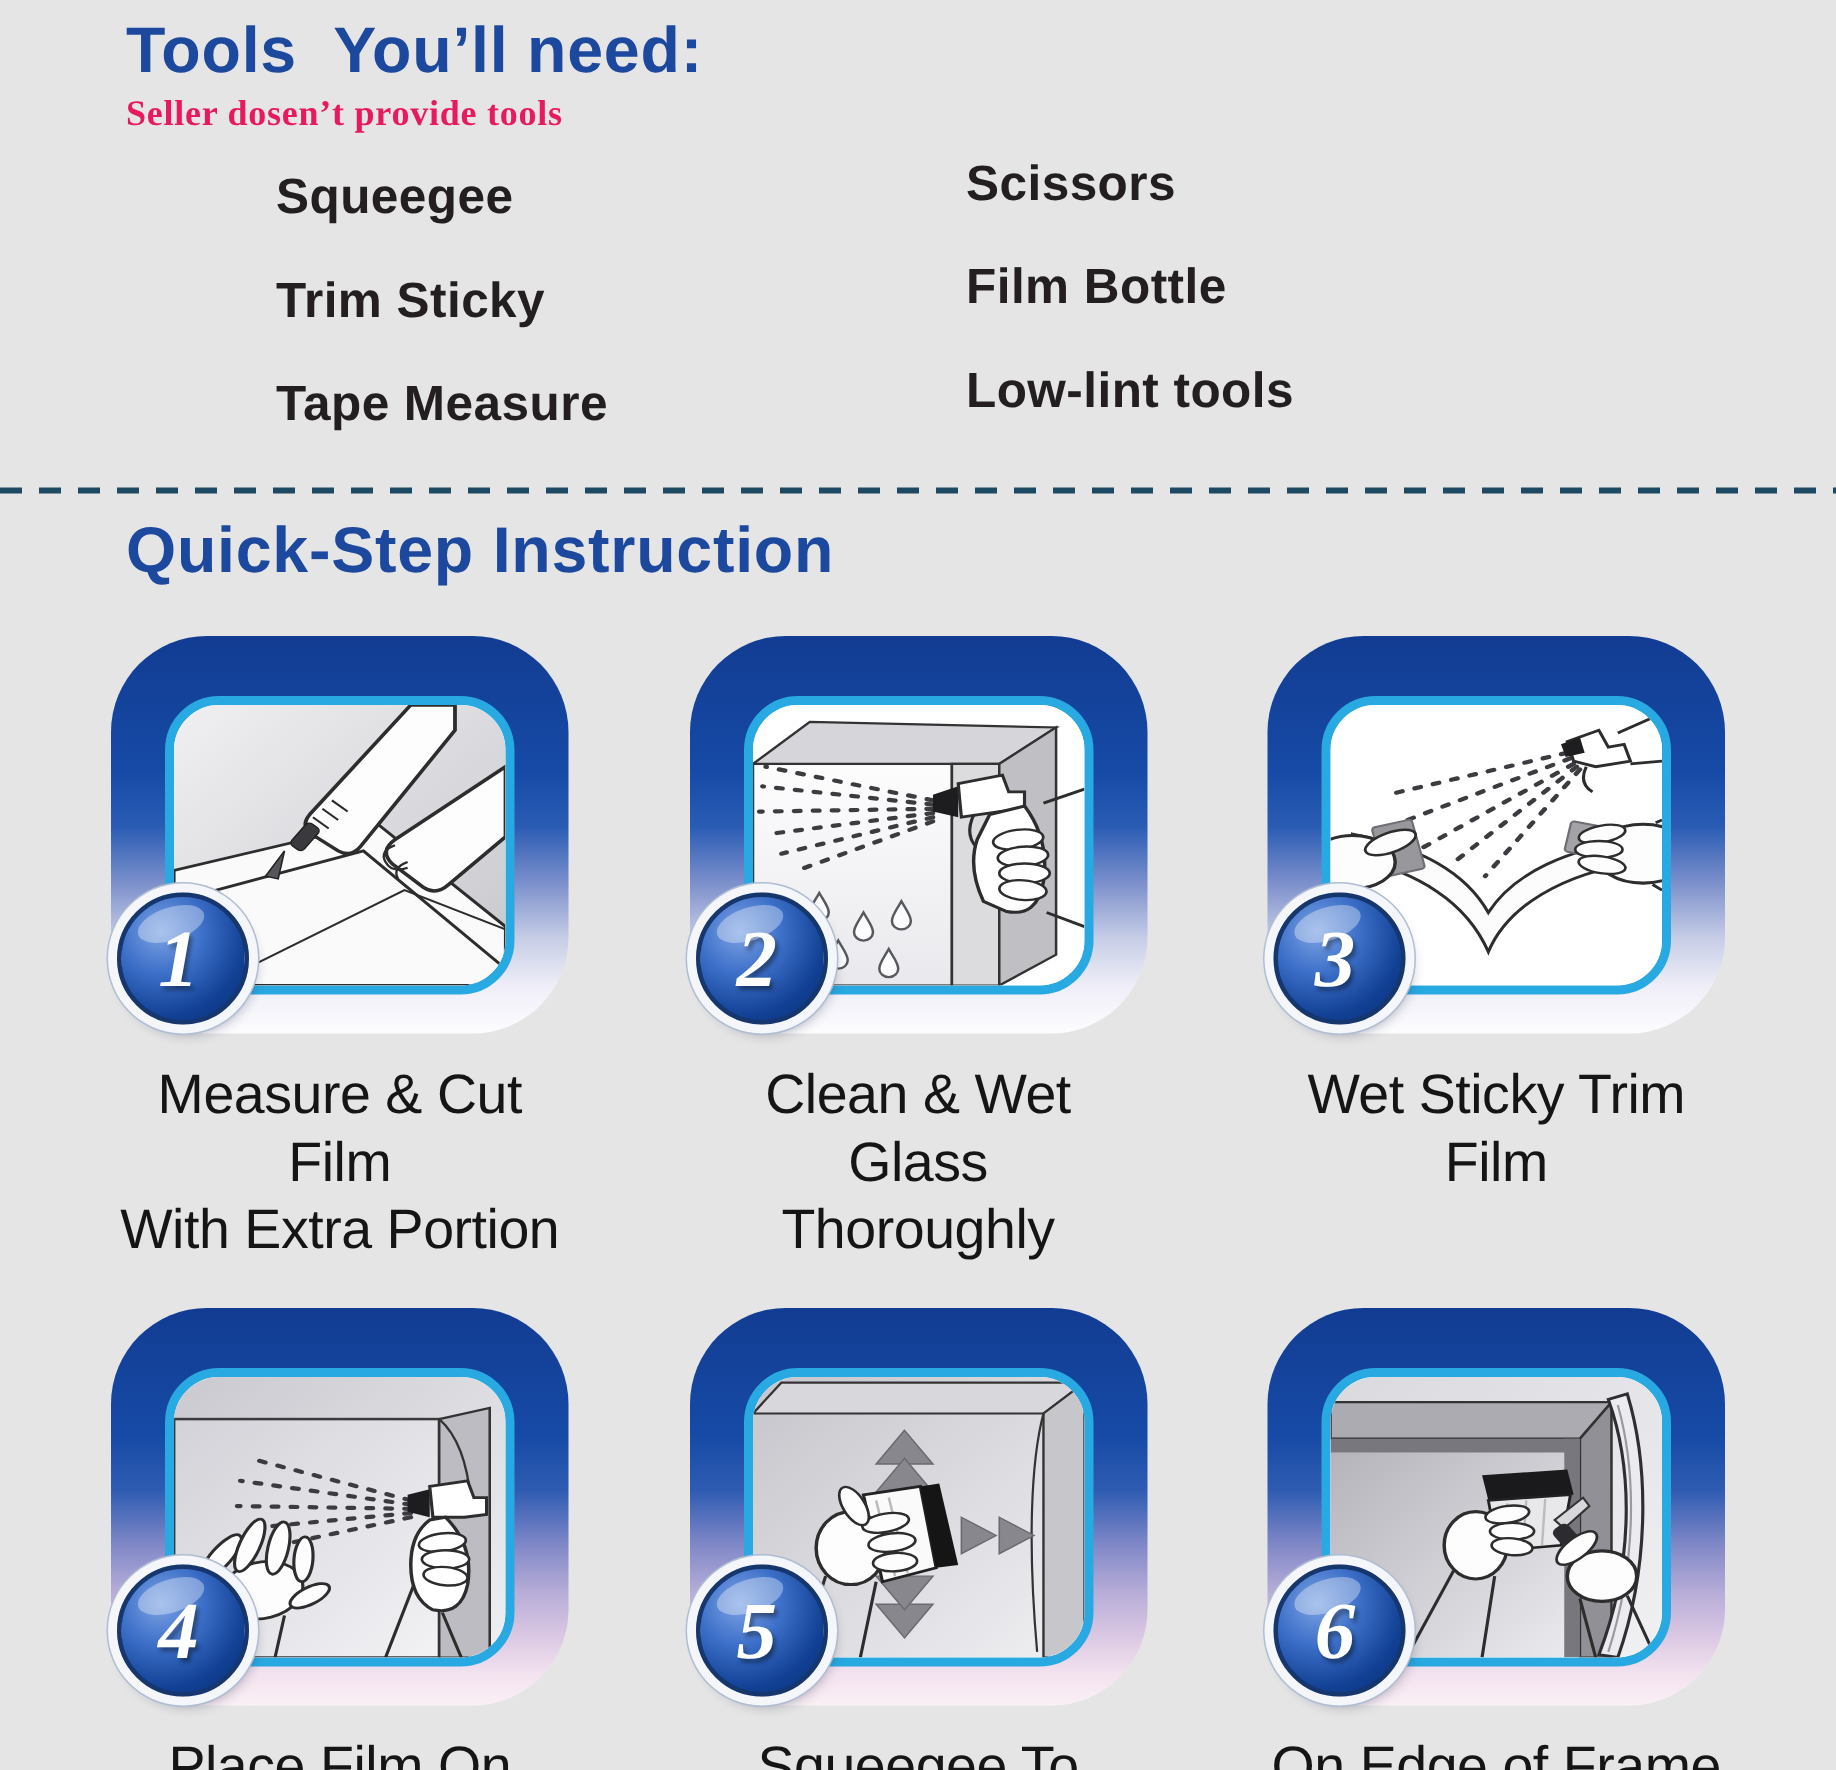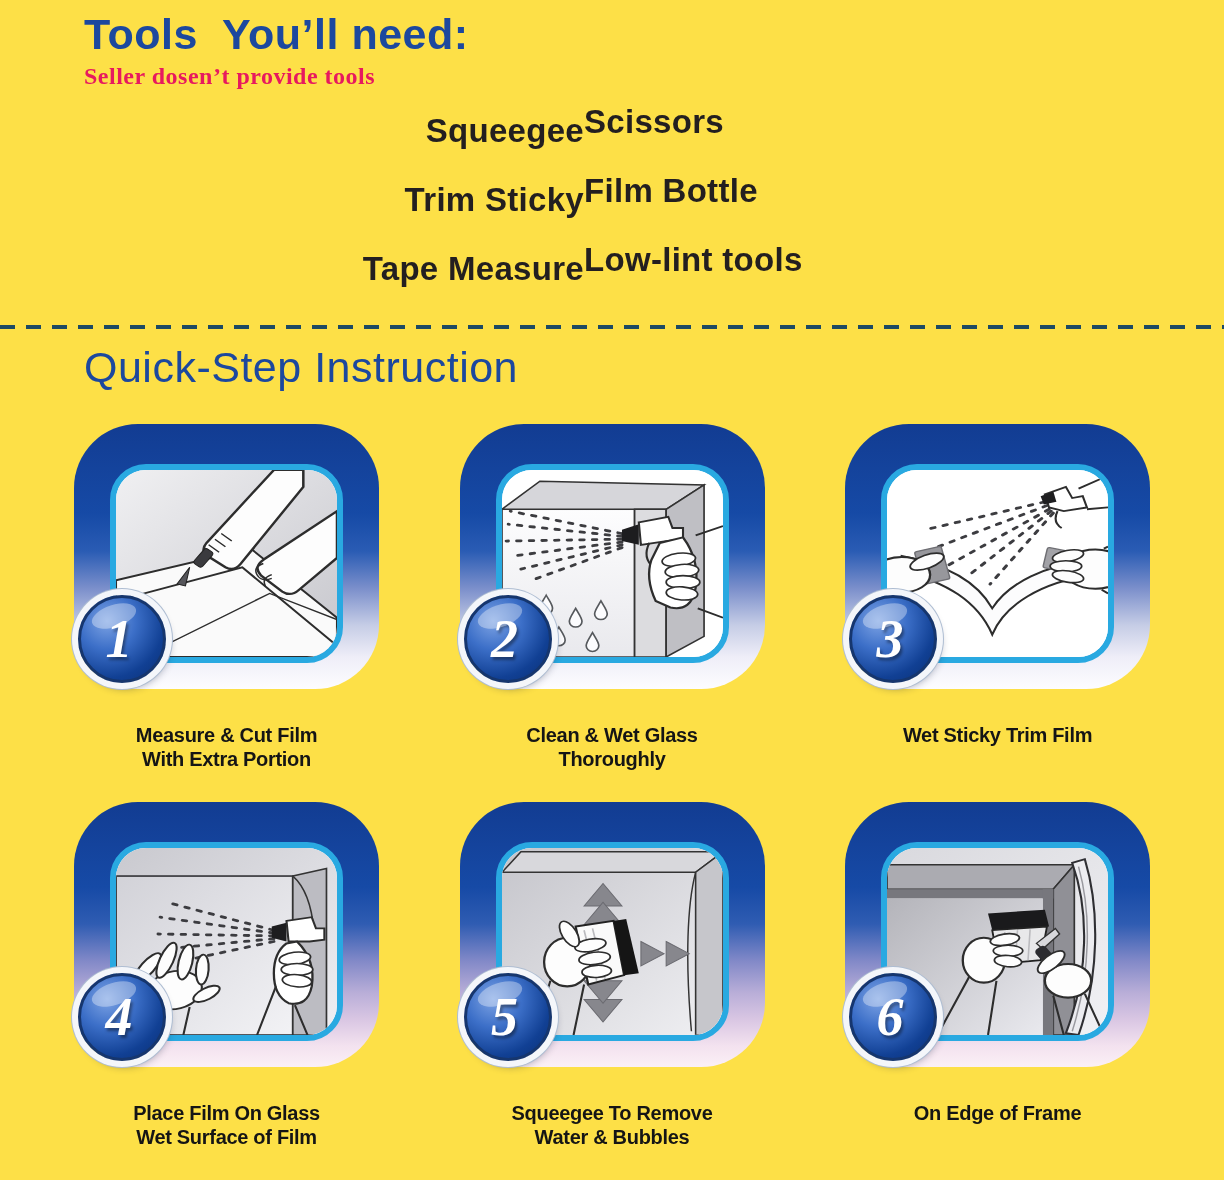--- a/index.html
+++ b/index.html
@@ -1,35 +1,35 @@
 <!DOCTYPE html>
 <html><head>
 <meta charset="utf-8">
 <style>
   * { margin:0; padding:0; box-sizing:border-box; }
   body { width:1224px; height:1180px; background:#ffffff; font-family:"Liberation Sans", sans-serif; overflow:hidden; }
-  .page { position:relative; width:1224px; height:1180px; background:#fde047; }
+  .page { position:relative; width:1224px; height:1180px; background:#e5e5e5; }
 
   
   .tools-section { padding:10px 0 0 84px; }
   .tools-title { font-size:43px; font-weight:bold; color:#1c489e; letter-spacing:0.5px; white-space:pre; }
   .tools-subtitle { font-family:"Liberation Serif", serif; font-size:24px; font-weight:bold; color:#e7195f; margin-top:4px; letter-spacing:0.5px; }
   .tools-columns { display:flex; margin-top:22px; }
   .tools-col { list-style:none; }
   .tools-col li { font-size:33px; font-weight:bold; color:#231f20; margin-bottom:31px; letter-spacing:0.3px; }
-  .tools-col-left { margin-left:40px; width:460px;text-align:right; }
+  .tools-col-left { margin-left:100px; width:460px; }
   .tools-col-right { margin-top:-9px; }
 
   
   .dashed-divider { height:4px; width:100%; margin-top:6px;
     background:repeating-linear-gradient(90deg,#1d4a63 0 15px,transparent 15px 26px); }
 
   
   .steps-section { padding:14px 0 0 0; }
-  .steps-title { font-size:43px; font-weight:normal; color:#1c489e; padding-left:84px; letter-spacing:0.5px; }
+  .steps-title { font-size:43px; font-weight:bold; color:#1c489e; padding-left:84px; letter-spacing:0.5px; }
   .steps-grid { display:grid; grid-template-columns:repeat(3,305px); justify-content:space-between;
     padding:0 74px; margin-top:32px; row-gap:30px; }
   .step-cell { width:305px; }
 
   .tile { position:relative; width:305px; height:265px; border-radius:64px; }
   .tile-row1 { background:linear-gradient(180deg,#123c92 0%,#164aa6 34%,#2a5cb4 48%,#7b8fcb 62%,#c6cde6 76%,#efeef8 88%,#fdfdff 100%); }
   .tile-row2 { background:linear-gradient(180deg,#123c92 0%,#164aa6 32%,#2f5cb2 46%,#8289c8 60%,#b9aed8 72%,#d9c6e3 82%,#f3e2ef 92%,#fbf0f6 100%); }
 
   .inner-panel { position:absolute; left:36px; right:36px; top:40px; bottom:26px;
     border:6px solid #29a9e1; border-radius:36px; background:#ffffff; overflow:hidden; }
@@ -38,21 +38,21 @@
   .badge { position:absolute; left:4px; bottom:6px; width:88px; height:88px; border-radius:50%;
     background:radial-gradient(circle at 32% 28%, #7da3e4 0%, #3c6fc8 35%, #114094 70%, #0a2f74 100%);
     border:3px solid #16366e;
     box-shadow:0 0 0 6px #f4f6fa, 0 0 0 7px #aebdd2, 3px 5px 9px rgba(15,25,55,0.45);
     display:flex; align-items:center; justify-content:center; }
   .badge::after { content:""; position:absolute; left:10px; top:7px; width:46px; height:22px;
     border-radius:50%; background:rgba(255,255,255,0.35); transform:rotate(-18deg); }
   .badge-number { font-family:"Liberation Serif", serif; font-style:italic; font-weight:bold;
     font-size:54px; color:#ffffff; text-shadow:2px 3px 3px rgba(0,0,0,0.4); line-height:1; padding-right:6px; }
 
-  .caption { margin-top:34px; text-align:center; font-size:20px; font-weight:bold; color:#151515; line-height:1.22; letter-spacing:-0.3px; }
+  .caption { margin-top:18px; text-align:center; font-size:37px; font-weight:normal; color:#151515; line-height:1.22; letter-spacing:-0.3px; }
   .caption span { display:block; }
 </style>
 </head>
 <body>
 
 <div class="page">
 
   <div class="tools-section">
     <div class="tools-title">Tools  You’ll need:</div>
     <div class="tools-subtitle">Seller dosen’t provide tools</div>

